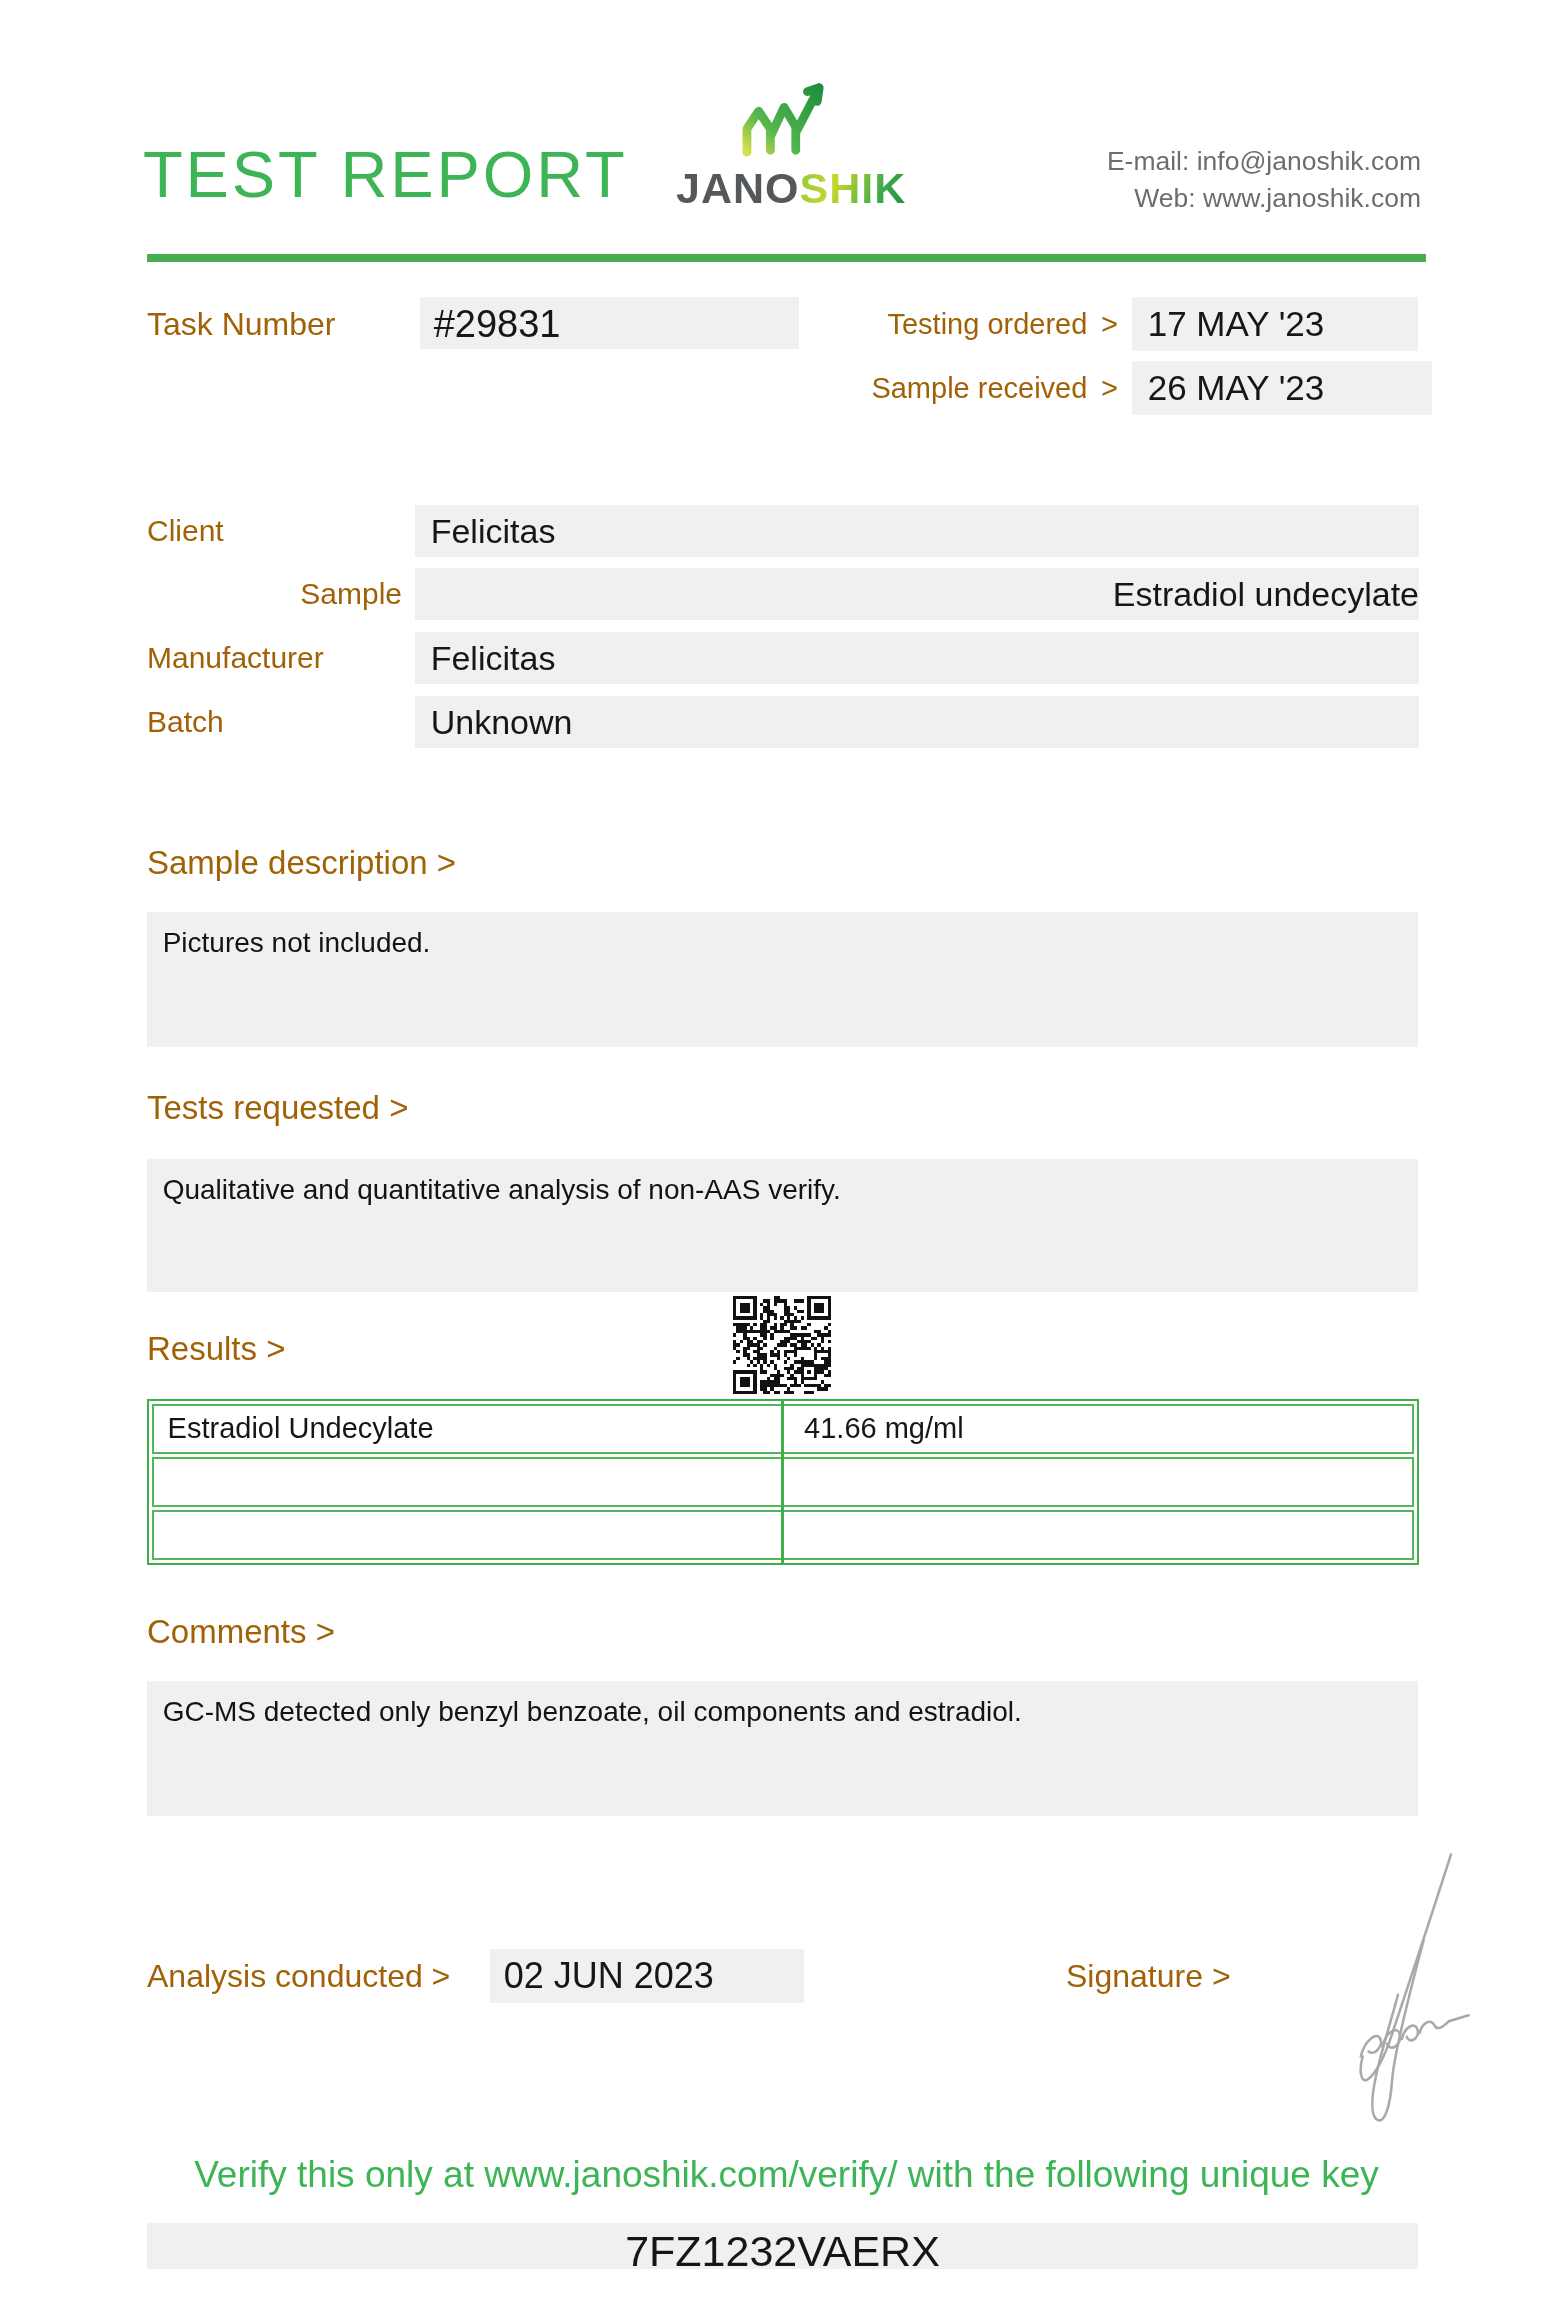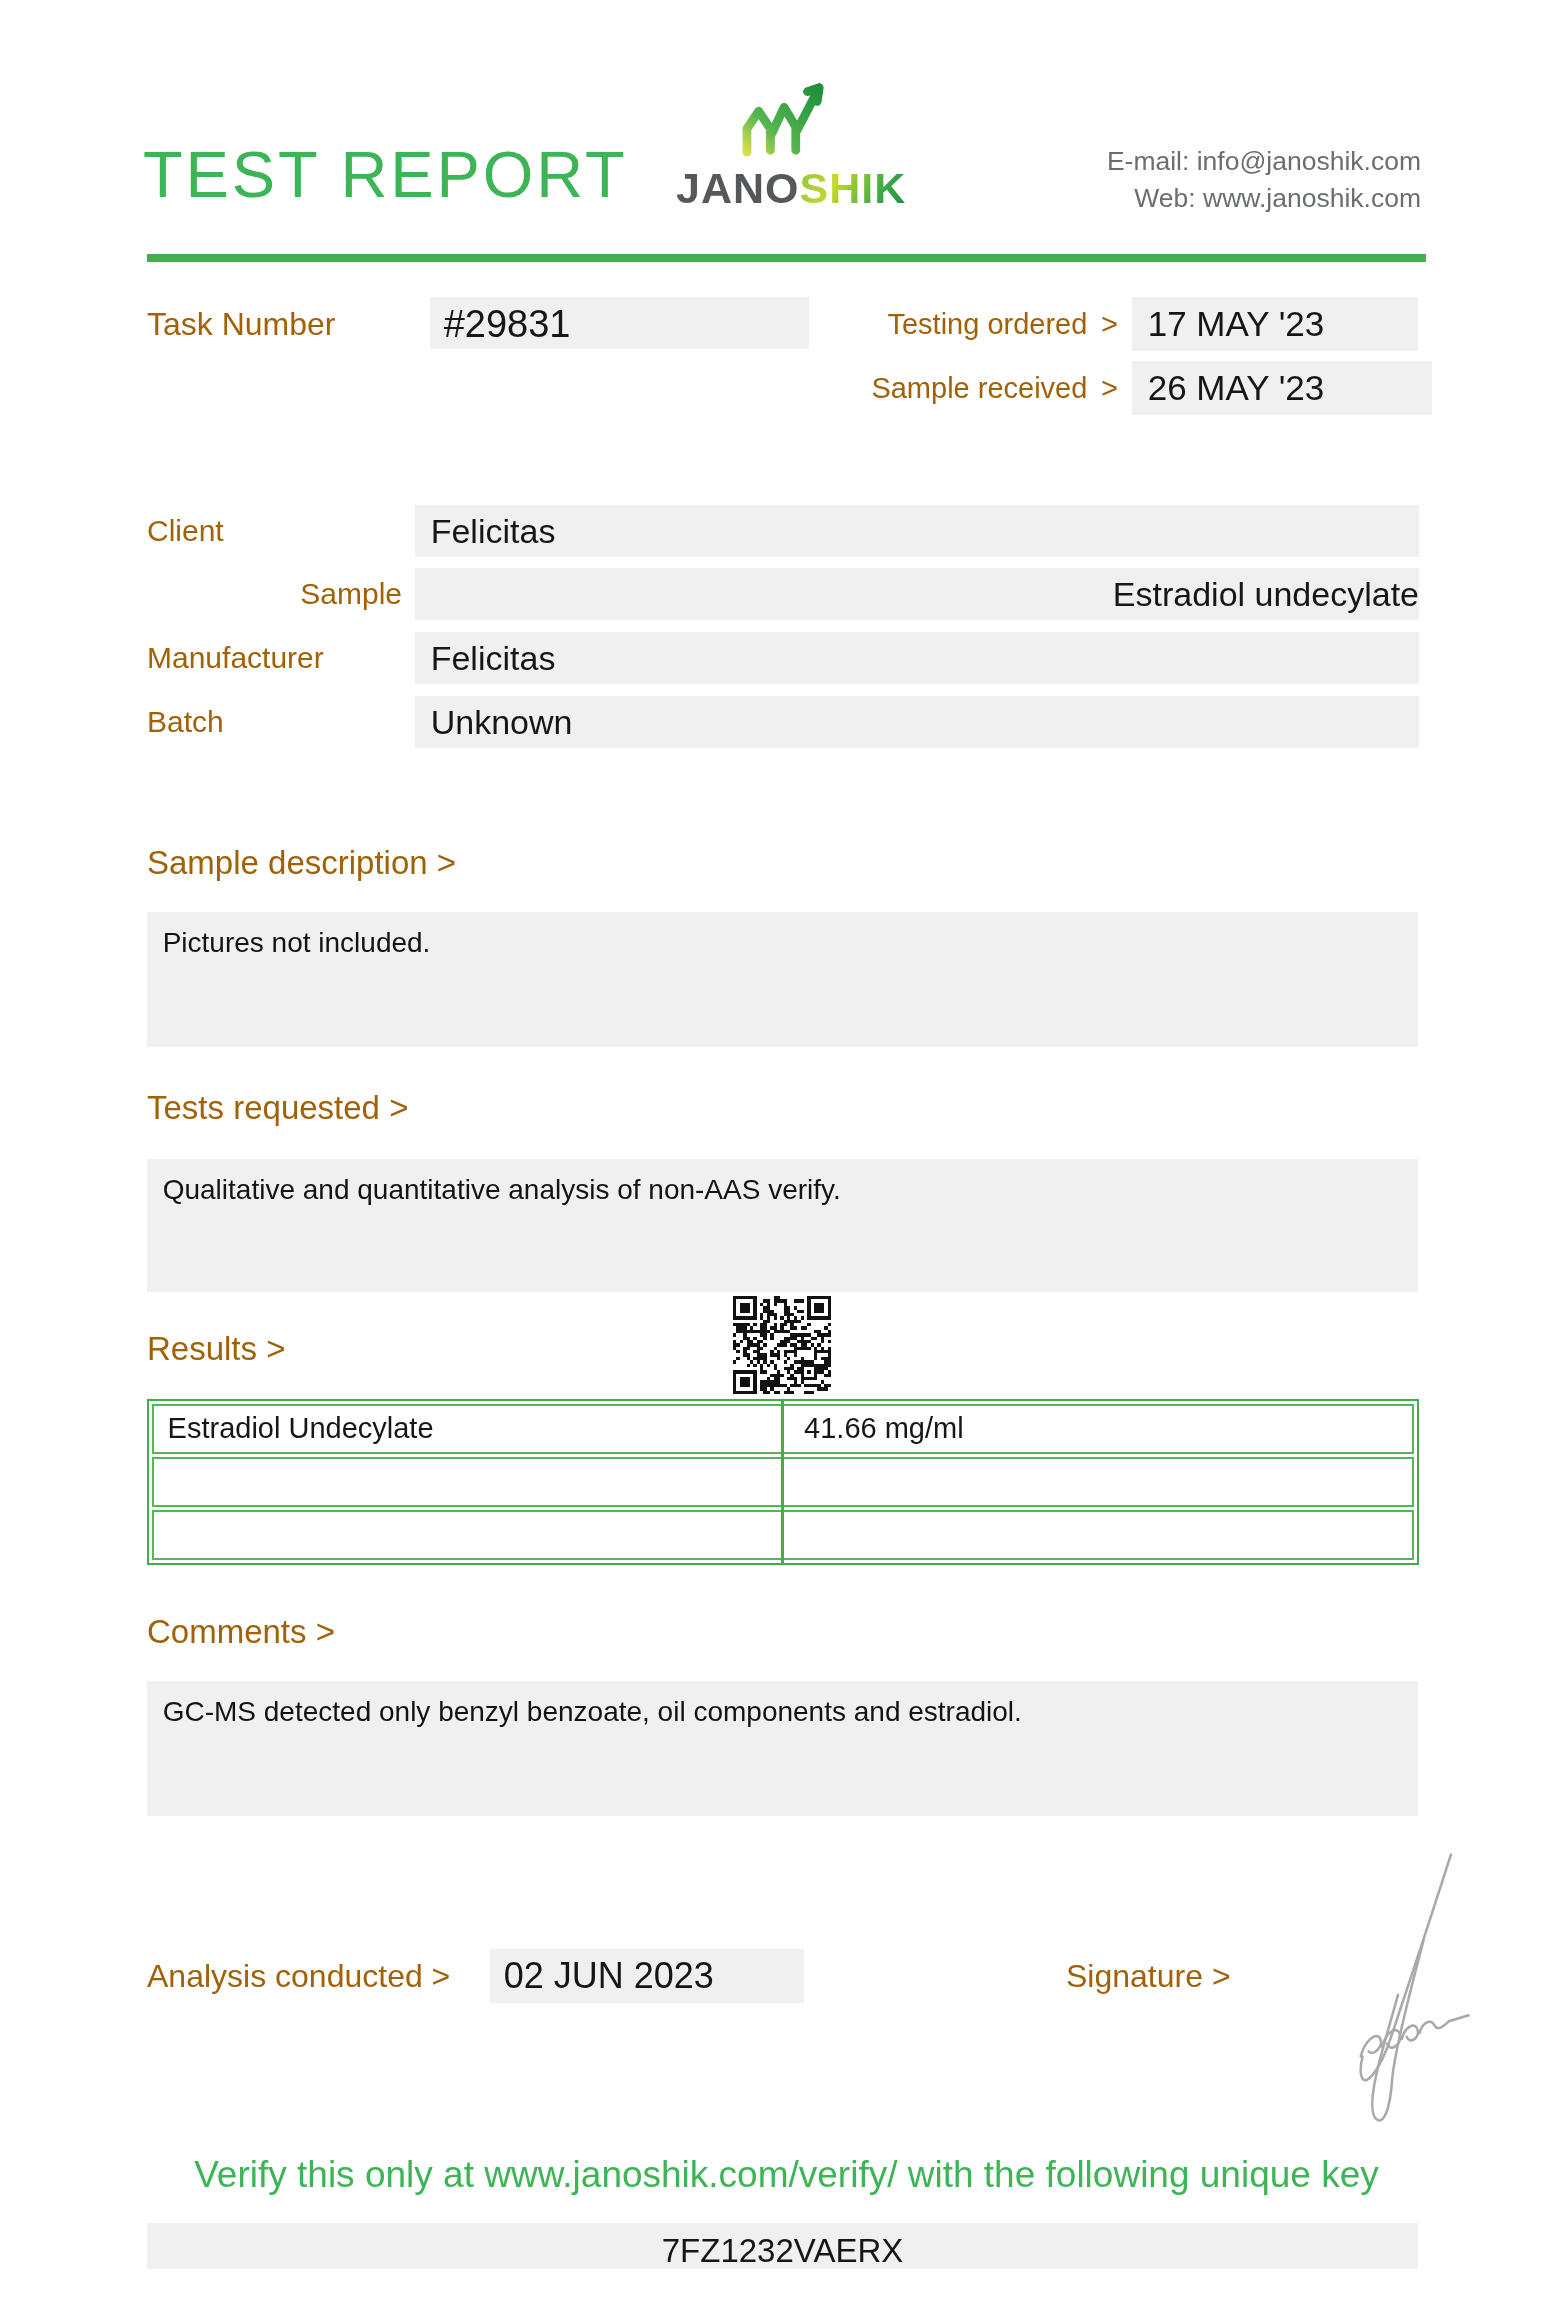--- a/index.html
+++ b/index.html
@@ -20,21 +20,21 @@
 
   .hrule{left:147px;top:254px;width:1279px;height:7.8px;background:#47ad4d;}
 
   
   .glabel{color:#a16207;}
   .graybox{background:#f0f0f0;}
   .valuetext{color:#161616;}
 
   
   .task-label{left:147px;top:297px;height:54px;line-height:54px;font-size:32px;}
-  .task-box{left:430px;top:297px;width:379px;height:52px;line-height:54px;font-size:38px;padding-left:13.7px;box-sizing:border-box;}
+  .task-box{left:420px;top:297px;width:379px;height:52px;line-height:54px;font-size:38px;padding-left:13.7px;box-sizing:border-box;}
   .date-label-1{left:814px;top:297px;width:304px;height:54px;line-height:54px;font-size:29px;text-align:right;}
   .date-label-2{left:814px;top:361px;width:304px;height:54px;line-height:54px;font-size:29px;text-align:right;}
   .date-box-1{left:1132px;top:297px;width:286px;height:54px;line-height:54px;font-size:35px;padding-left:15.7px;box-sizing:border-box;}
   .date-box-2{left:1132px;top:361px;width:300px;height:54px;line-height:54px;font-size:35px;padding-left:15.7px;box-sizing:border-box;}
   .arrow{display:inline-block;margin-left:13.7px;}
 
   
   .info-label{left:147px;width:255px;height:52px;line-height:52px;font-size:30px;}
   .info-box{left:415px;width:1004px;height:52px;line-height:52px;font-size:34px;padding-left:15.7px;box-sizing:border-box;}
   .row-0{top:505px;} .row-1{top:568px;text-align:right;} .row-2{top:632px;} .row-3{top:696px;}
@@ -59,21 +59,21 @@
   .results-cell-value{flex:1;padding-left:23.5px;font-size:29px;}
   .col-divider{position:absolute;left:632px;top:0;bottom:0;width:2.9px;background:#3fae4c;}
 
   
   .analysis-label{left:147px;top:1949px;height:54px;line-height:54px;font-size:32px;}
   .analysis-box{left:490px;top:1949px;width:314px;height:54px;line-height:54px;font-size:36px;padding-left:13.7px;box-sizing:border-box;}
   .signature-label{left:1066px;top:1949px;height:54px;line-height:54px;font-size:32px;}
   .signature{left:1245px;top:1823px;width:255px;height:314px;}
 
   .verify-line{left:147px;top:2154px;width:1279px;text-align:center;font-size:37px;color:#3db455;white-space:nowrap;}
-  .key-bar{left:147px;top:2223px;width:1271px;height:46px;line-height:56px;text-align:center;font-size:33px;}
+  .key-bar{left:147px;top:2223px;width:1271px;height:46px;line-height:56px;text-align:center;font-size:43px;}
 </style>
 </head>
 <body>
 
 <div class="page">
 
   <div class="abs report-title">TEST REPORT</div>
 
   <div class="abs logo">
     <svg class="logo-icon" viewBox="0 0 95 84">

